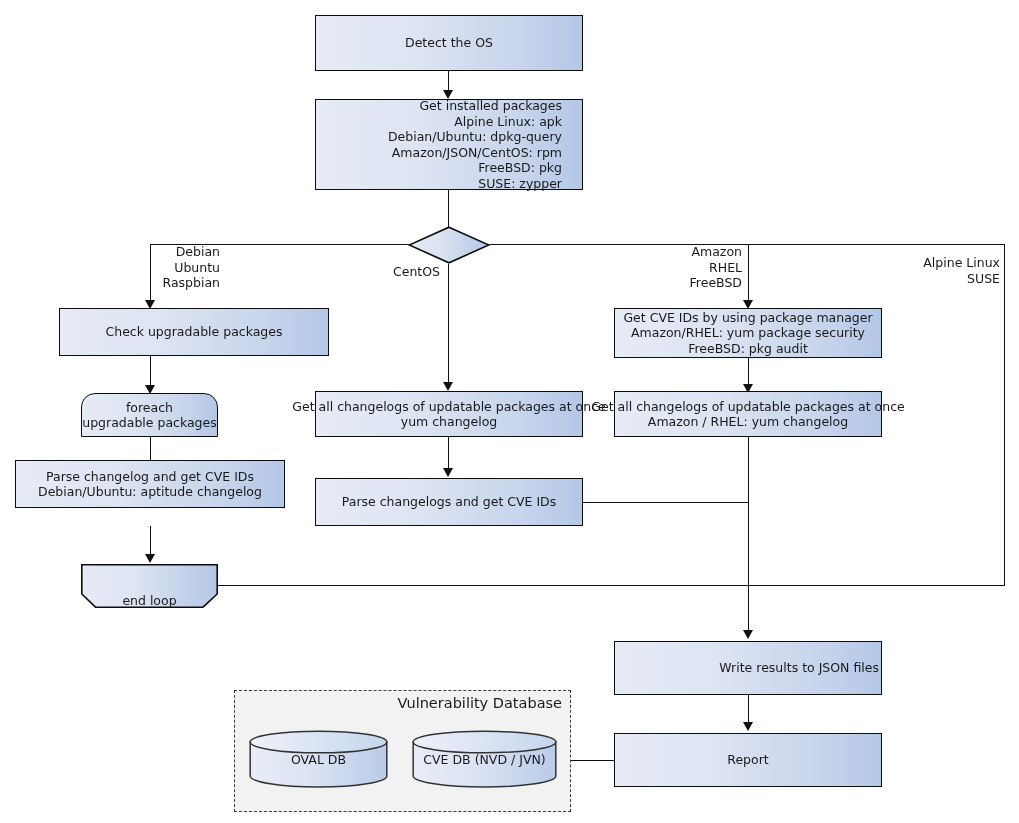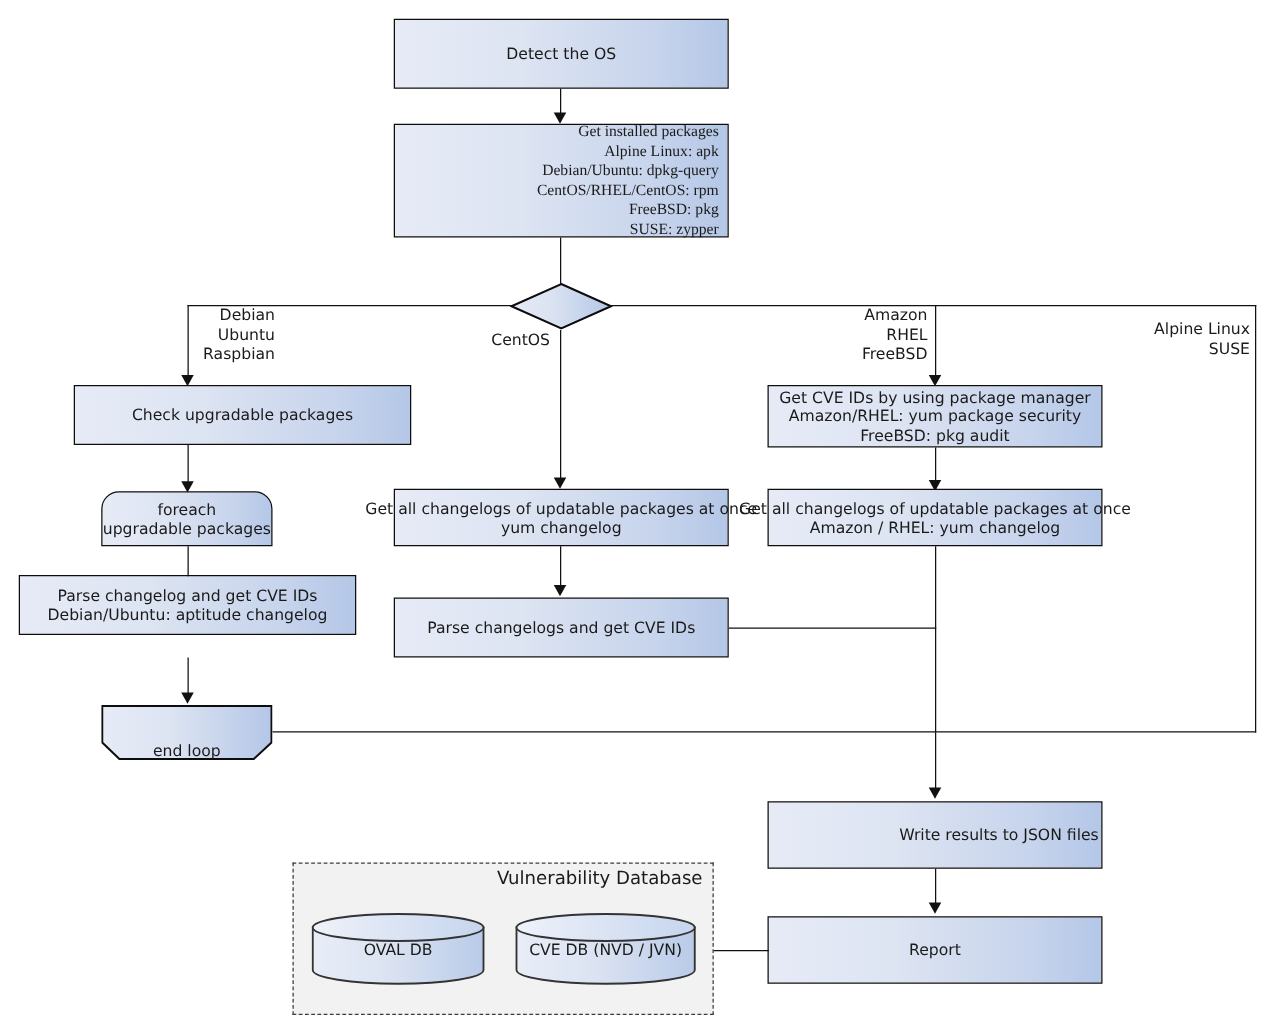--- a/index.html
+++ b/index.html
@@ -18,21 +18,21 @@
     border:1.6px solid #0d0d0d;
     background:linear-gradient(to right,#e6ebf6 0%,#dde4f2 38%,#c7d4ec 78%,#b4c7e7 100%);
     display:flex;align-items:center;justify-content:center;
     text-align:center;
     font-size:12.5px;
     line-height:15.5px;
     white-space:nowrap;
   }
   .node .txt{display:block;padding:0 2px;}
   .node.right-al{justify-content:flex-end;text-align:right;}
-  .node.right-al .txt{padding-right:7px;font-family:Liberation Serif, serif;}
+  .node.right-al .txt{padding-right:20px;}
 
   
   .node.overflow{overflow:visible;}
   .node.overflow .txt{position:relative;}
 
   
   .diamond{
     position:absolute;
     border:none;background:none;
   }
@@ -103,21 +103,21 @@
   </div>
 
   <div class="lineV" style="left:448px;top:71px;height:21px;"></div>
   <div class="arrow" style="left:443px;top:90px;"></div>
 
   <div class="node right-al" style="left:315px;top:99px;width:268px;height:91px;">
     <span class="txt">
       <span>Get installed packages</span><br>
       <span>Alpine Linux: apk</span><br>
       <span>Debian/Ubuntu: dpkg-query</span><br>
-      <span>CentOS/RHEL/CentOS: rpm</span><br>
+      <span>Amazon/JSON/CentOS: rpm</span><br>
       <span>FreeBSD: pkg</span><br>
       <span>SUSE: zypper</span>
     </span>
   </div>
 
   <div class="lineV" style="left:448px;top:190px;height:38px;"></div>
 
   <div class="diamond" style="left:408px;top:226px;width:82px;height:38px;">
     <svg width="82" height="38" viewBox="0 0 82 38">
       <defs>

